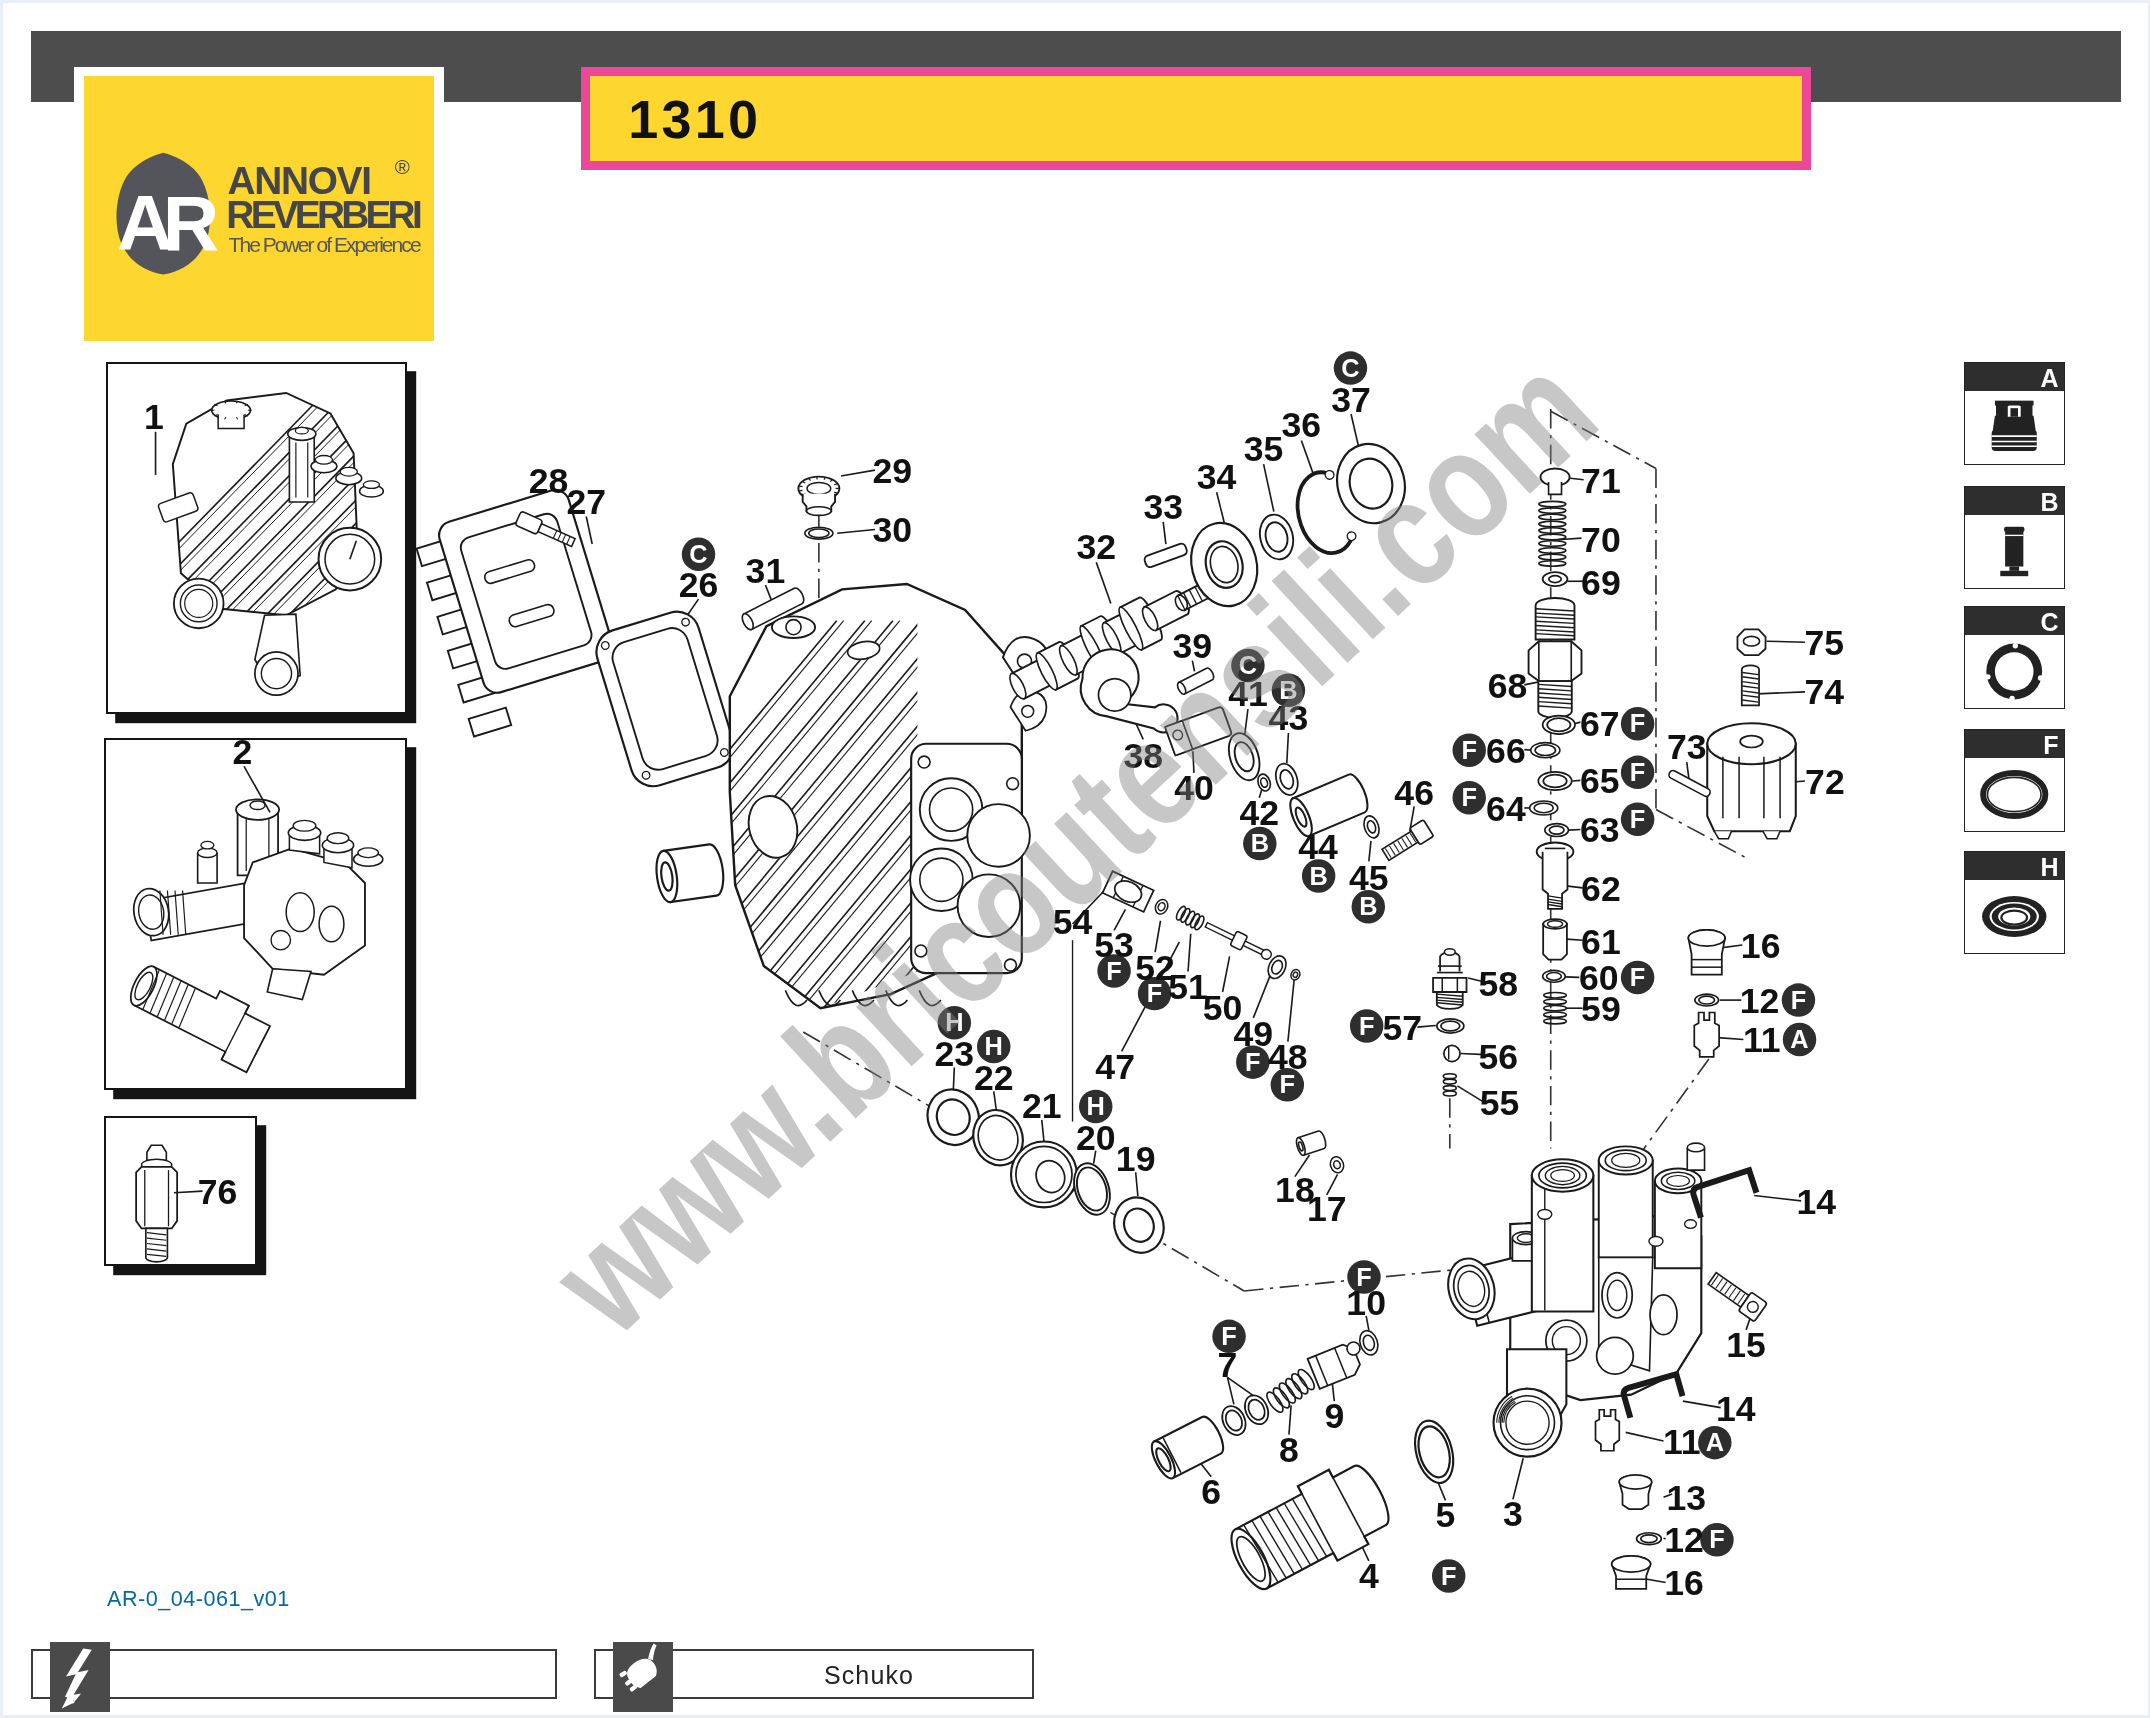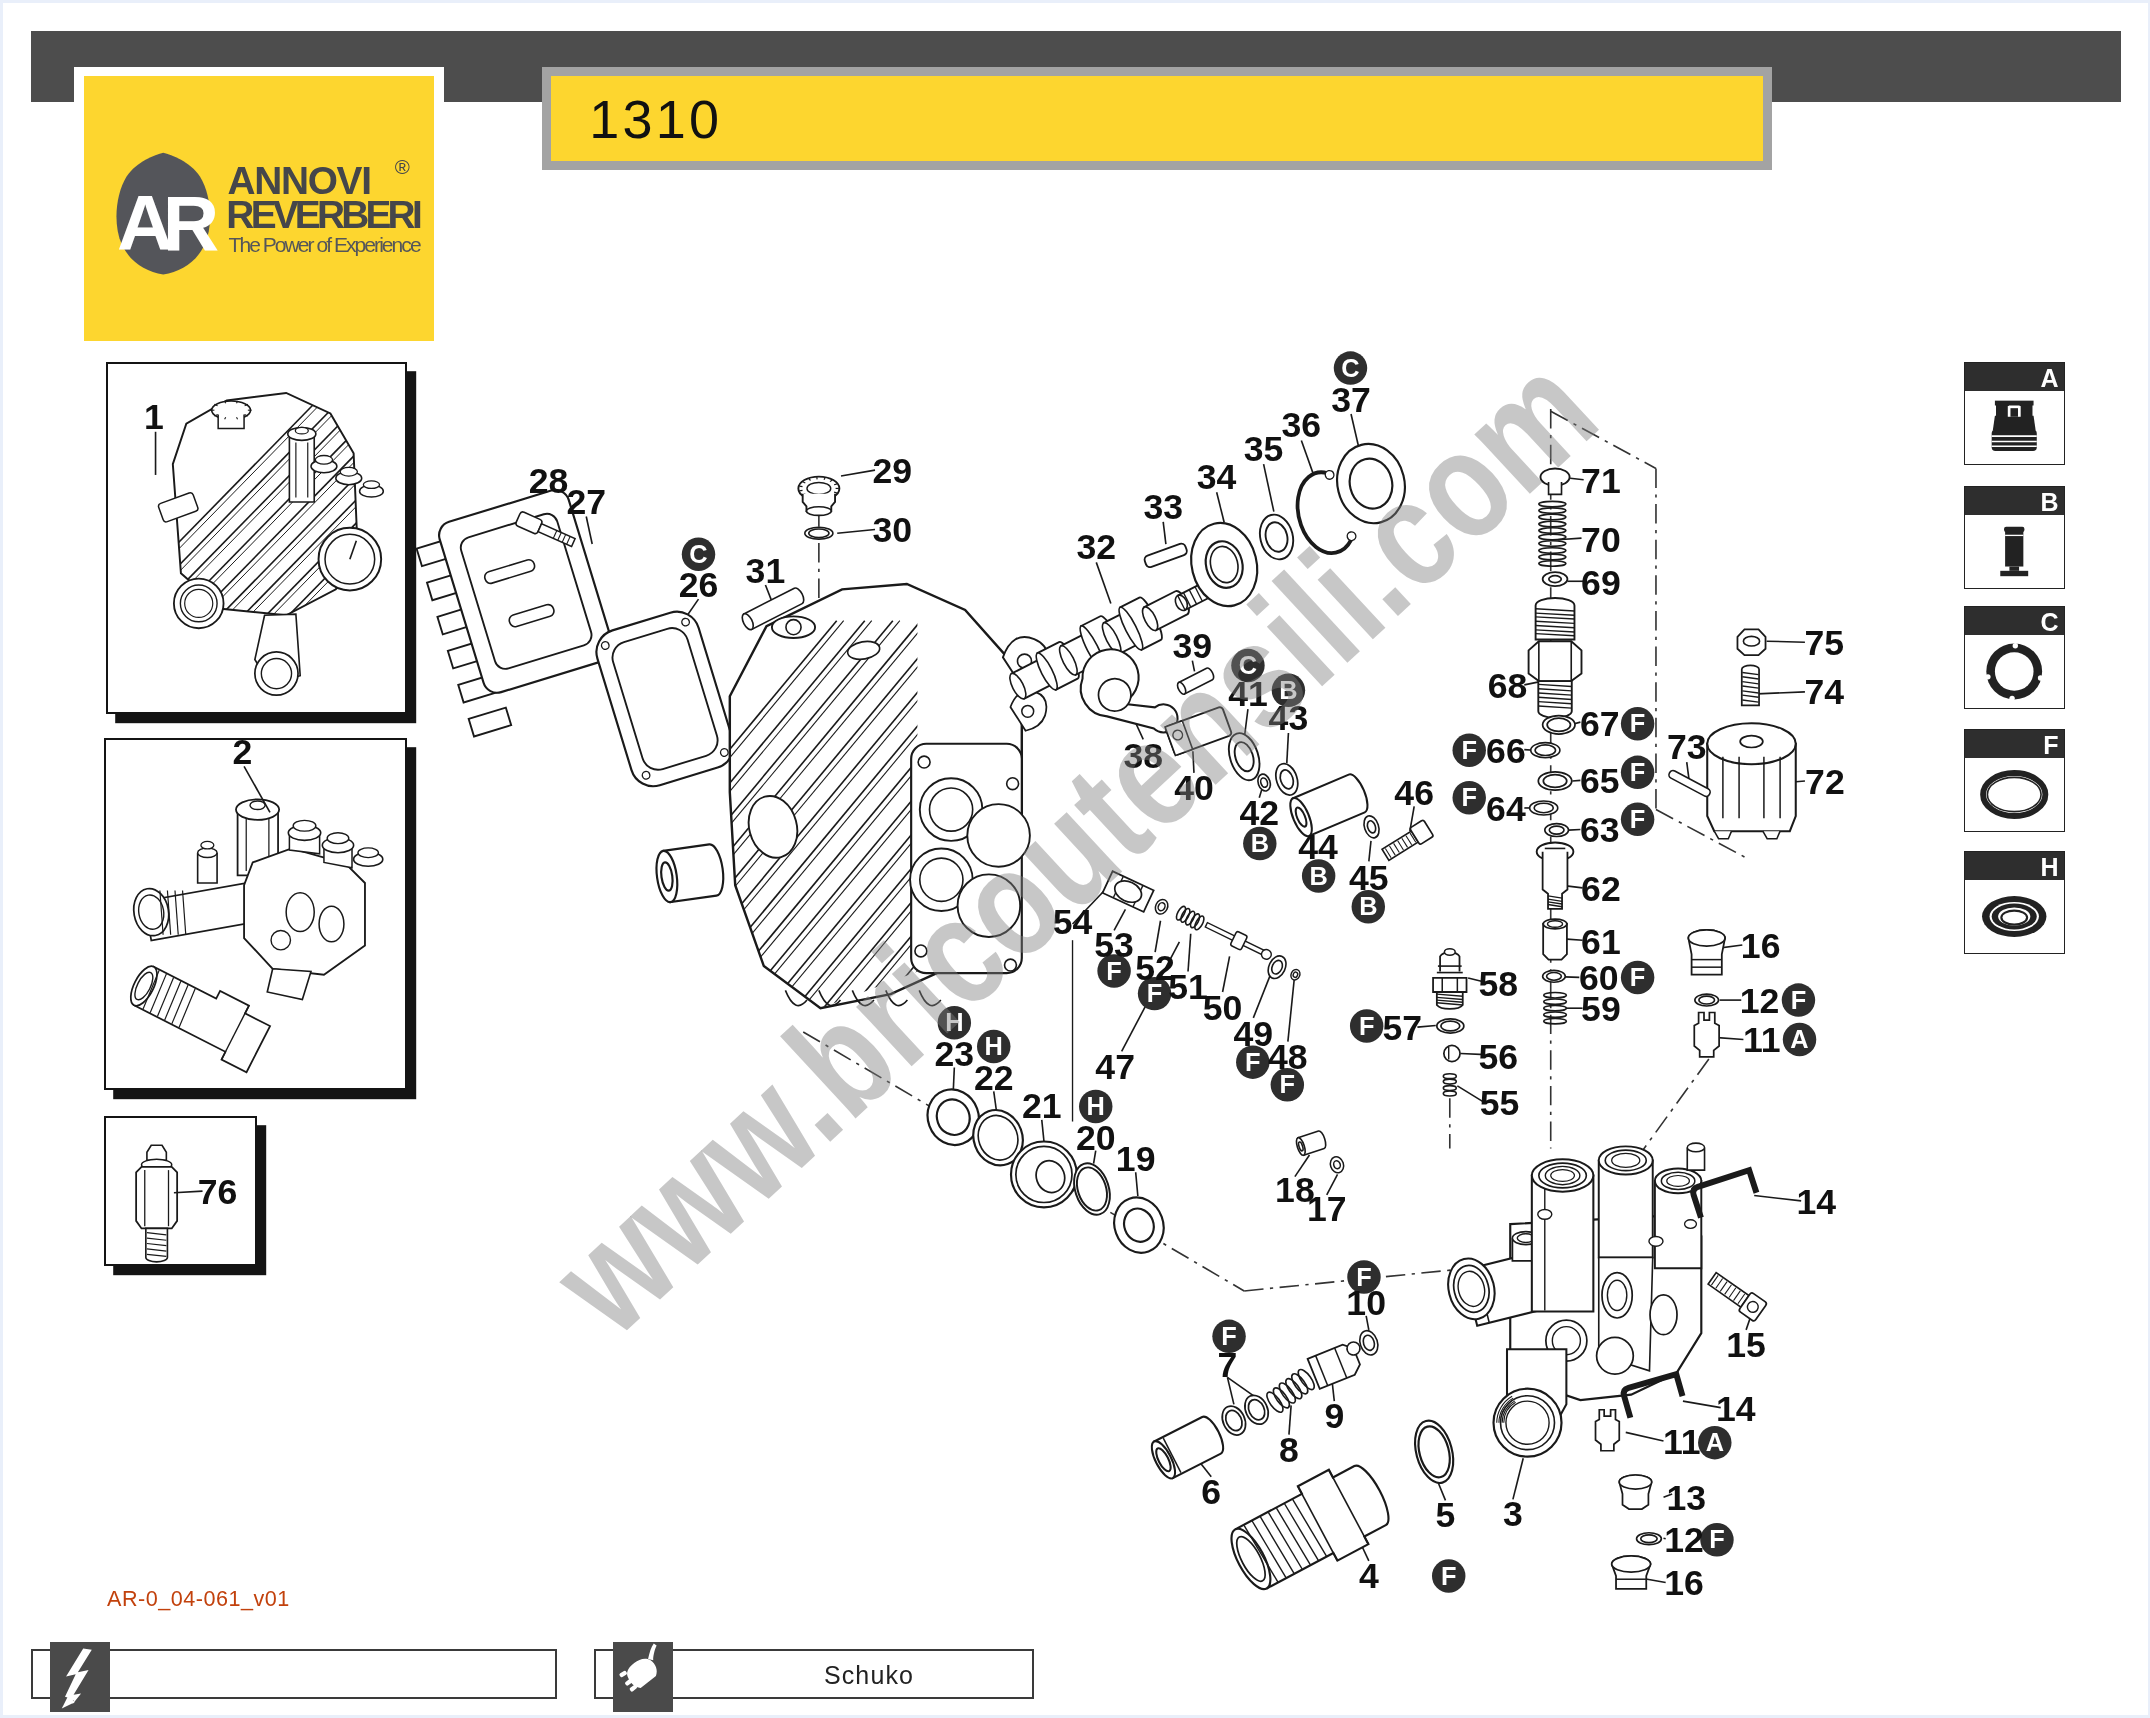--- a/index.html
+++ b/index.html
@@ -1,29 +1,29 @@
 <!DOCTYPE html>
 <html style="font-size:8.6px"><head><meta charset="utf-8"><style>
 html,body{margin:0;padding:0;}
 body{width:2151px;height:1719px;position:relative;background:#fff;font-family:"Liberation Sans",sans-serif;overflow:hidden;}
 .edge{position:absolute;background:#e9effa;}
 .topbar{position:absolute;left:31px;top:31px;width:2090px;height:71px;background:#4d4d4d;}
 .logobox{position:absolute;left:74px;top:67px;width:370px;height:283px;background:#fff;}
 .logoyellow{position:absolute;left:9.7px;top:8.6px;width:350px;height:265px;background:#fdd62f;}
-.titlebar{position:absolute;left:542px;top:67px;width:1230px;height:103px;background:#a3a3a3;}
+.titlebar{position:absolute;left:581px;top:67px;width:1230px;height:103px;background:#ec4899;font-weight:bold;}
 .titleyellow{position:absolute;left:9.2px;top:8.6px;width:1212px;height:85px;background:#fdd62f;}
 .titleyellow span{position:absolute;left:38px;top:12px;font-size:54px;color:#111;letter-spacing:3.2px;}
 .thumb{position:absolute;border:2.7px solid #141414;background:#fff;box-shadow:9.2px 9.2px 0 0 #141414;}
 .lgd{position:absolute;left:1964px;width:99px;border:1.6px solid #222;background:#fff;}
 .lgdhead{height:28px;background:#2e2e2e;position:relative;}
 .lgdhead span{position:absolute;right:5.4px;top:1.1px;color:#fff;font-size:25px;font-weight:bold;}
 .ftbox{position:absolute;border:2.2px solid #3a3a3a;background:#fff;height:46px;top:1649px;}
 .ftsq{position:absolute;background:#4a4a4a;top:-9.2px;width:60px;height:70px;}
 .fttext{position:absolute;font-size:25px;color:#222;top:9.7px;width:100%;text-align:center;letter-spacing:1.1px;}
-.code{position:absolute;left:107px;top:1586px;font-size:21.6px;color:#c2410c;letter-spacing:0.5px;}
+.code{position:absolute;left:107px;top:1586px;font-size:21.6px;color:#0369a1;letter-spacing:0.5px;}
 svg{display:block;}
 </style></head>
 <body>
 <div class="edge" style="left:0;top:0;width:2151px;height:2.7px"></div>
 <div class="edge" style="left:0;top:0;width:3.2px;height:1719px"></div>
 <div class="edge" style="right:0;top:0;width:2.7px;height:1719px"></div>
 <div class="edge" style="left:0;bottom:0;width:2151px;height:4.3px"></div>
 <div class="topbar"></div>
 <div class="logobox">
     <div class="logoyellow">

